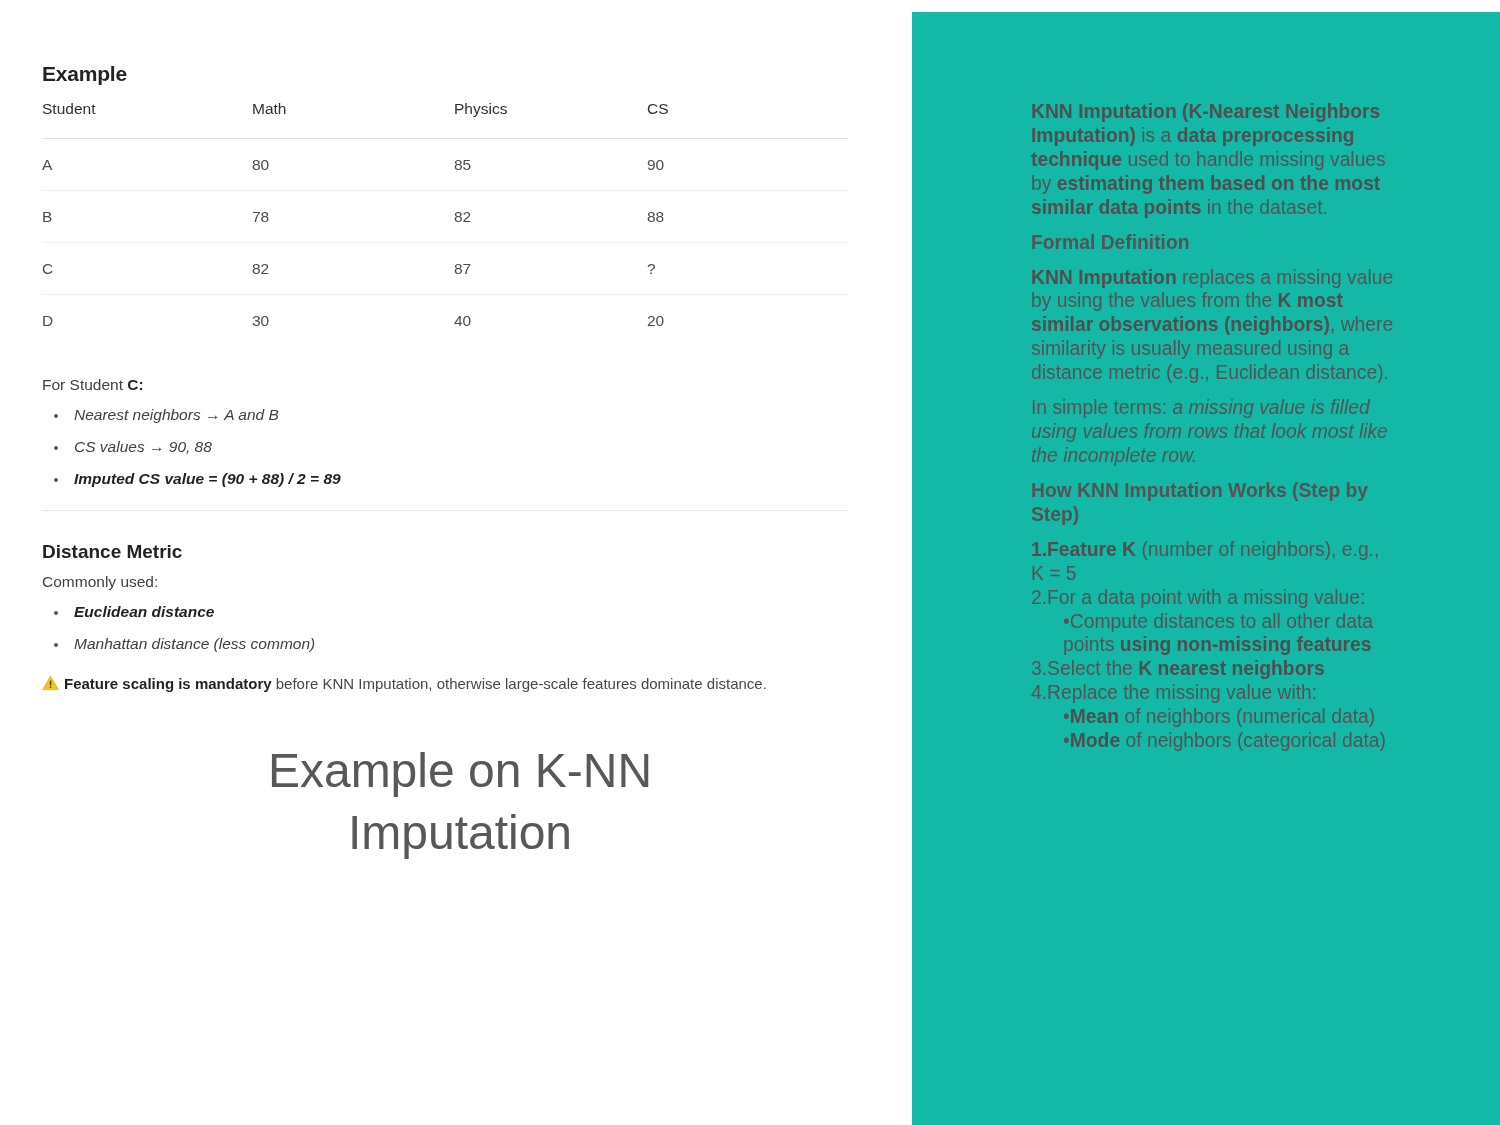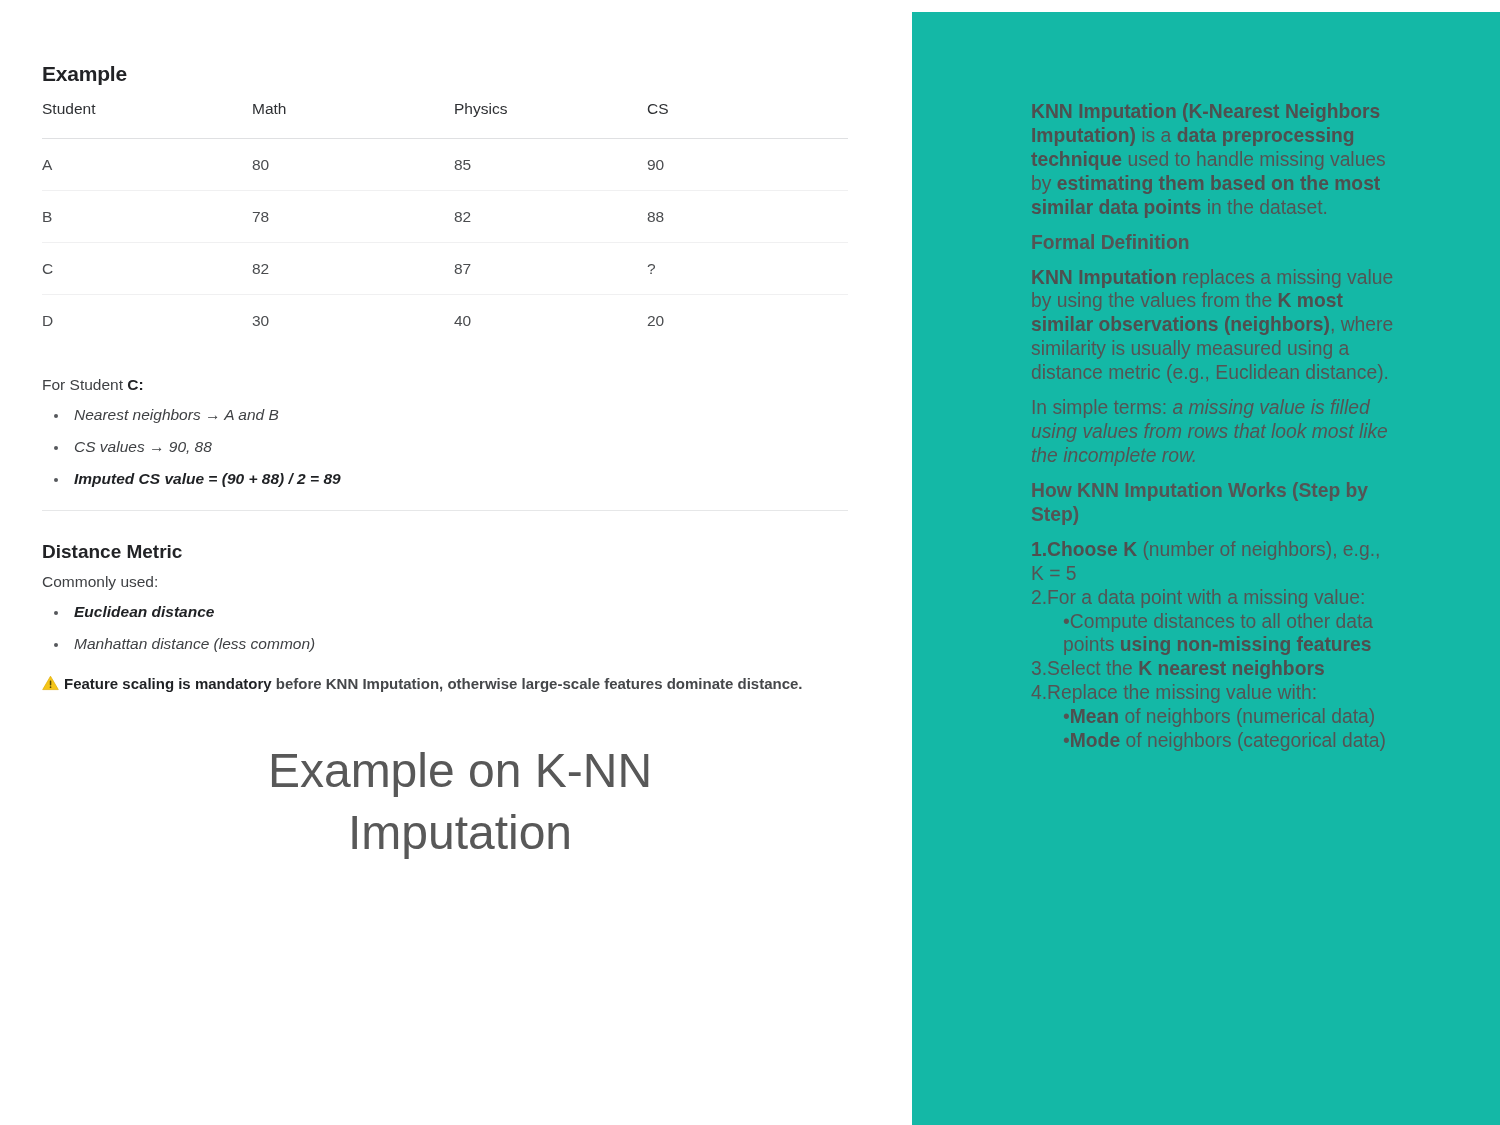--- a/index.html
+++ b/index.html
@@ -115,21 +115,20 @@
     color: #3f4144;
     margin: 0 0 12px 0;
   }
 
   .warn-line {
     margin-top: 18px;
     font-size: 15px;
     color: #45474a;
     line-height: 1.78;
     width: 790px;
-    font-weight: bold;
   }
   .warn-line b { color: #1f2124; }
   .warn-icon {
     display: inline-block;
     vertical-align: -2px;
     margin-right: 5px;
   }
 
   
   .big-title {
@@ -261,21 +260,21 @@
     <p class="rp-head">Formal Definition</p>
 
     <p><b>KNN Imputation</b><span> replaces a missing value by using the values from the </span><b>K most similar observations (neighbors)</b><span>, where similarity is usually measured using a distance metric (e.g., Euclidean distance).</span></p>
 
     <p><span>In simple terms: </span><i>a missing value is filled using values from rows that look most like the incomplete row.</i></p>
 
     <p class="rp-head"><span>How KNN Imputation Works</span> <span>(Step by Step)</span></p>
 
     <div class="rp-steps">
 
-      <div><b>1.</b><b>Choose K</b><span> (number of neighbors), e.g., K = 5</span></div>
+      <div><b>1.</b><b>Feature K</b><span> (number of neighbors), e.g., K = 5</span></div>
 
       <div><span>2.</span><span>For a data point with a missing value:</span></div>
 
       <div class="rp-sub"><span>•</span><span>Compute distances to all other data points </span><b>using non-missing features</b></div>
 
       <div><span>3.</span><span>Select the </span><b>K nearest neighbors</b></div>
 
       <div><span>4.</span><span>Replace the missing value with:</span></div>
 
       <div class="rp-sub"><span>•</span><b>Mean</b><span> of neighbors (numerical data)</span></div>

